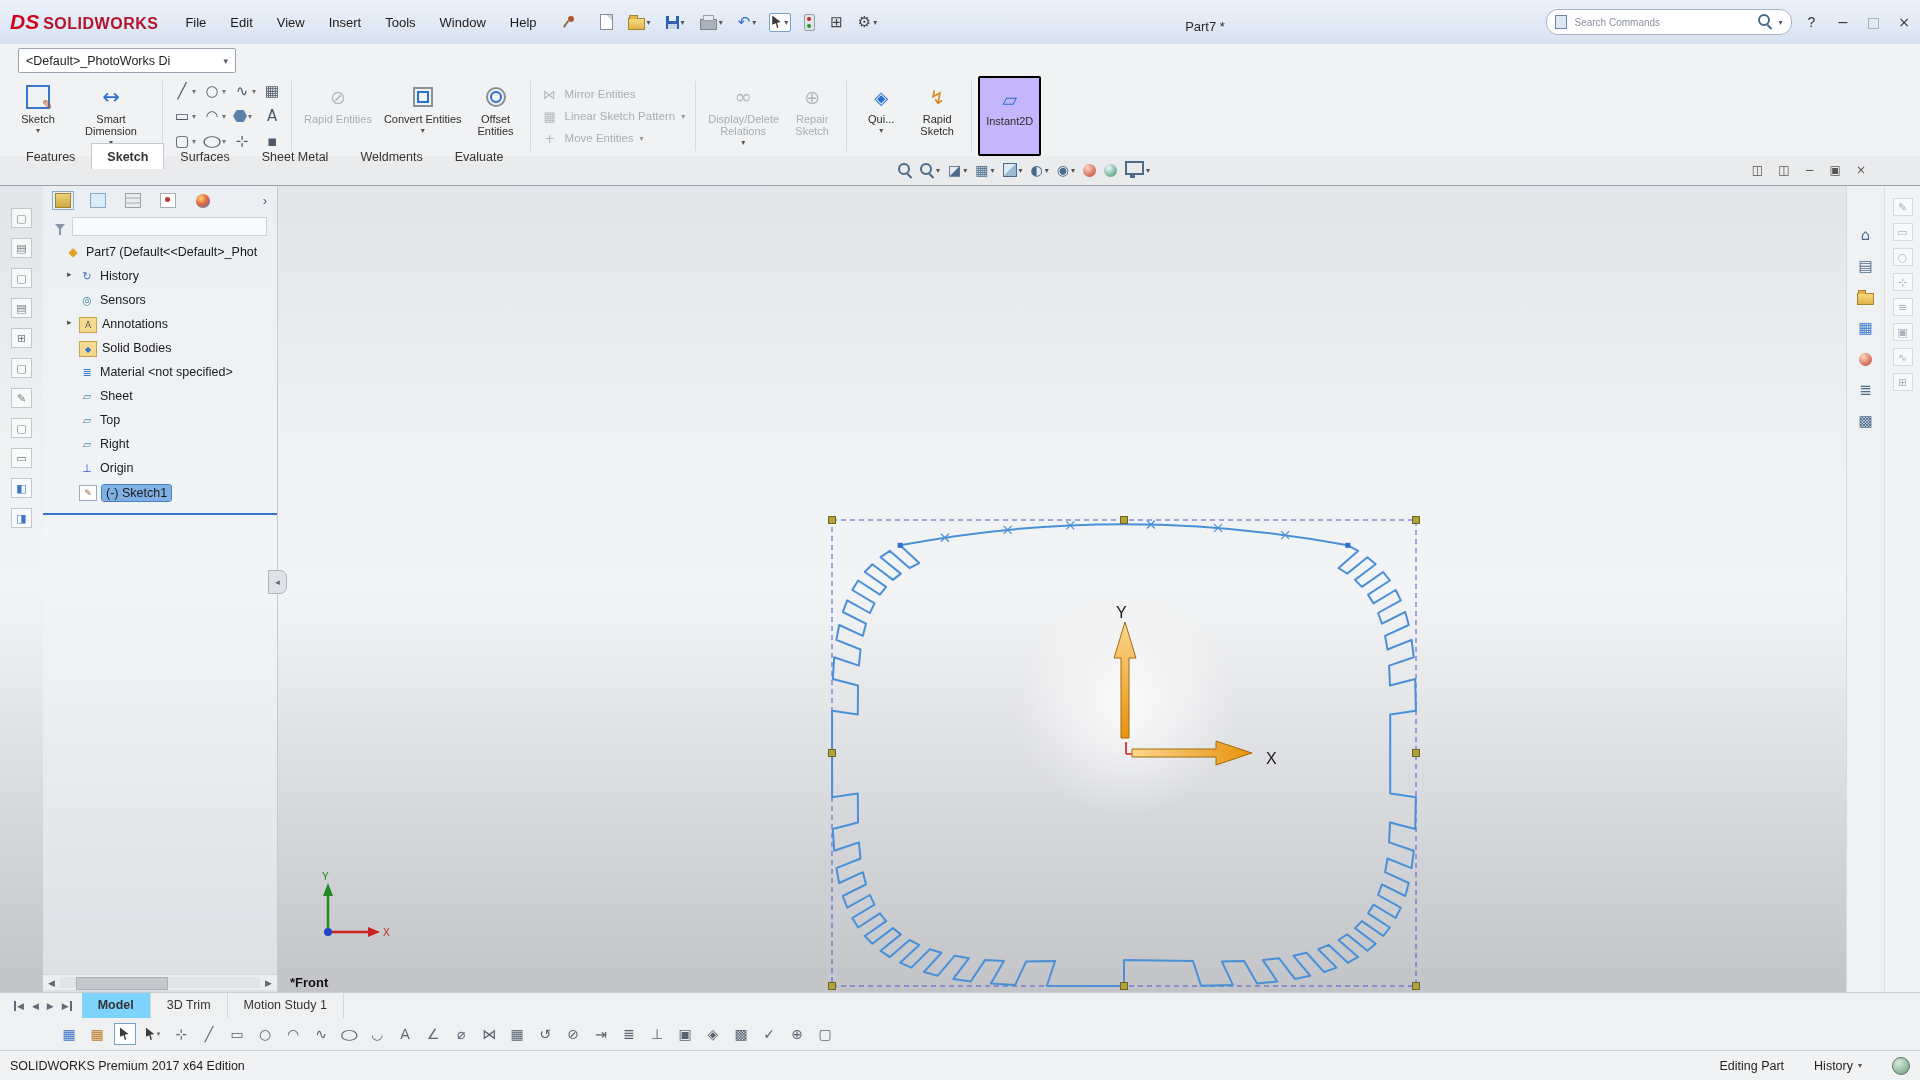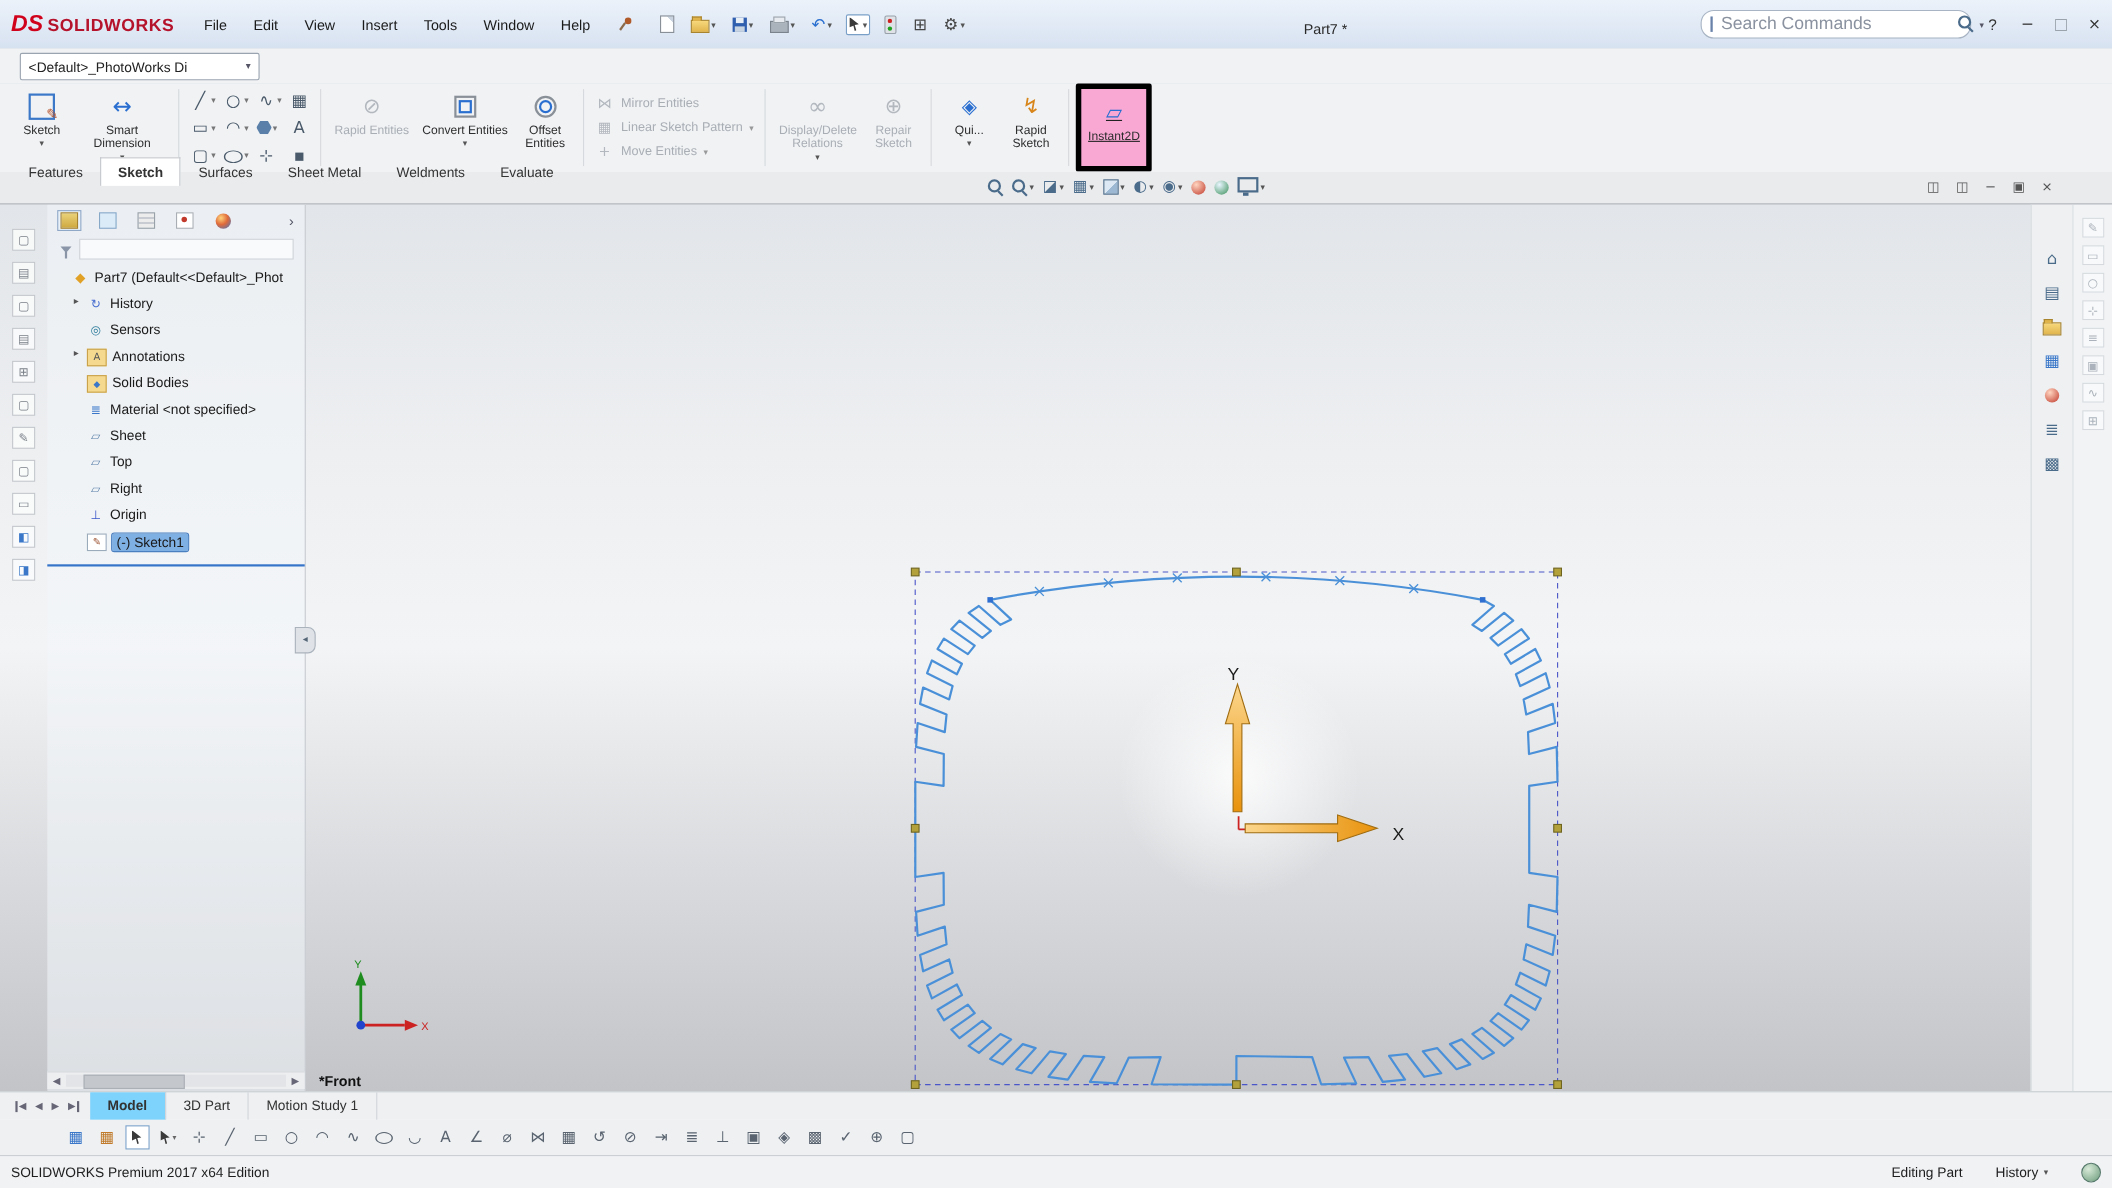--- a/index.html
+++ b/index.html
@@ -30,21 +30,21 @@
   .ic-print .ig{width:15px;height:9px;background:#aab2bc;border:1px solid #7a828c;position:relative;margin-top:4px;}
   .ic-print .ig::before{content:"";position:absolute;top:-5px;left:2px;width:9px;height:4px;background:#e8ecf0;border:1px solid #9aa2aa;}
   .ic-rebuild .ig{width:9px;height:15px;border-radius:2px;background:#dfe3e8;border:1px solid #98a0aa;position:relative;}
   .ic-rebuild .ig::before{content:"";position:absolute;left:2px;top:2px;width:4px;height:4px;border-radius:50%;background:#cc2222;}
   .ic-rebuild .ig::after{content:"";position:absolute;left:2px;bottom:2px;width:4px;height:4px;border-radius:50%;background:#22a022;}
   .cursor-shape .ig{width:10px;height:13px;background:#3a3a3a;clip-path:polygon(0 0,85% 50%,48% 55%,62% 92%,48% 97%,36% 60%,0 72%);}
   #doc-title{position:absolute;left:880px;right:390px;top:0;height:52px;display:flex;align-items:center;justify-content:center;font-size:13px;color:#2a2a2a;}
   #tb-right{position:absolute;right:10px;top:0;height:44px;display:flex;align-items:center;gap:16px;}
   .searchbox{width:228px;height:24px;border:1px solid #a8b4c4;border-radius:12px;background:#fff;display:flex;align-items:center;padding:0 8px;gap:6px;}
   .searchbox .sdoc{width:10px;height:12px;border:1px solid #6a82a8;background:#dce8f4;}
-  .search-input{flex:1;border:none;outline:none;background:transparent;font-size:16px;color:#4d7c0f;font-family:inherit;}
+  .search-input{flex:1;border:none;outline:none;background:transparent;font-size:10px;color:#4d7c0f;font-family:inherit;}
   .search-input::placeholder{color:#8a92a0;}
   .mag .ig{width:14px;height:14px;position:relative;}
   .mag .ig::before{content:"";position:absolute;left:0;top:0;width:8px;height:8px;border:2px solid #4a6b8a;border-radius:50%;}
   .mag .ig::after{content:"";position:absolute;left:10px;top:10px;width:6px;height:2px;background:#4a6b8a;transform:rotate(45deg);transform-origin:0 0;}
   .help-btn{font-size:14px;color:#333;}
   .winctl{display:flex;gap:18px;margin-left:6px;}
   .winbtn{font-size:14px;color:#333;font-family:"DejaVu Sans";}
   .winbtn.dim{color:#9aa2ac;}
 
   
@@ -54,21 +54,21 @@
 
   
   #ribbon{position:absolute;left:0;top:76px;width:100%;height:80px;background:#f0f2f4;display:flex;align-items:stretch;padding-left:10px;box-sizing:border-box;}
   .rsep{width:1px;background:#d6d9dd;margin:5px 6px;}
   .rbig{display:flex;flex-direction:column;align-items:center;padding:5px 6px 2px;min-width:56px;box-sizing:border-box;}
   .rbig .bicon{height:32px;display:flex;align-items:center;justify-content:center;font-size:21px;color:#3a5a8a;}
   .rbig .blabel{font-size:11px;line-height:12px;text-align:center;color:#2e2e2e;max-width:78px;}
   .rbig.disabled .blabel{color:#a9aeb5;}
   .rbig.disabled .bicon{color:#b3b8bf;}
   .arrow-below::after{content:"▾";font-size:8px;color:#555;margin-top:1px;font-family:"DejaVu Sans";}
-  .rbig.pressed{background:#f9a8d4;border:5px solid #000000;border-radius:2px;text-decoration:underline;}
+  .rbig.pressed{background:#c4b5fd;border:2px solid #000000;border-radius:2px;}
   .bi-sketch{width:20px;height:20px;border:2px solid #3c78c8;position:relative;}
   .bi-sketch::after{content:"✎";position:absolute;right:-5px;bottom:-5px;font-size:13px;color:#b5522a;}
   .bi-smartdim::before{content:"↔";font-size:21px;color:#2a6fd0;}
   .bi-trim::before{content:"⊘";font-size:19px;}
   .bi-convert{width:16px;height:16px;border:2px solid #8a9098;position:relative;}
   .bi-convert::after{content:"";position:absolute;inset:2px;border:2px solid #2a6fd0;}
   .bi-offset{width:16px;height:16px;border:2px solid #8a9098;border-radius:50%;position:relative;}
   .bi-offset::after{content:"";position:absolute;inset:2px;border:2px solid #2a6fd0;border-radius:50%;}
   .bi-ddr::before{content:"∞";font-size:21px;}
   .bi-repair::before{content:"⊕";font-size:19px;}
@@ -686,21 +686,21 @@
     <div class="tab-scrolls">
 
     <span class="tsb bar-left"><span class="ig">◀</span></span>
         <span class="tsb"><span class="ig">◀</span></span>
         <span class="tsb"><span class="ig">▶</span></span>
         <span class="tsb bar-right"><span class="ig">▶</span></span>
       </div>
     <div style="display:flex">
 
     <div class="btab active">Model</div>
-        <div class="btab">3D Part</div>
+        <div class="btab">3D Trim</div>
         <div class="btab">Motion Study 1</div>
       </div>
   </div>
 
   <div id="bottombar">
 
   <div class="btool c-blue">
         <span class="ig">▦</span>
       </div>
       <div class="btool c-multi">

